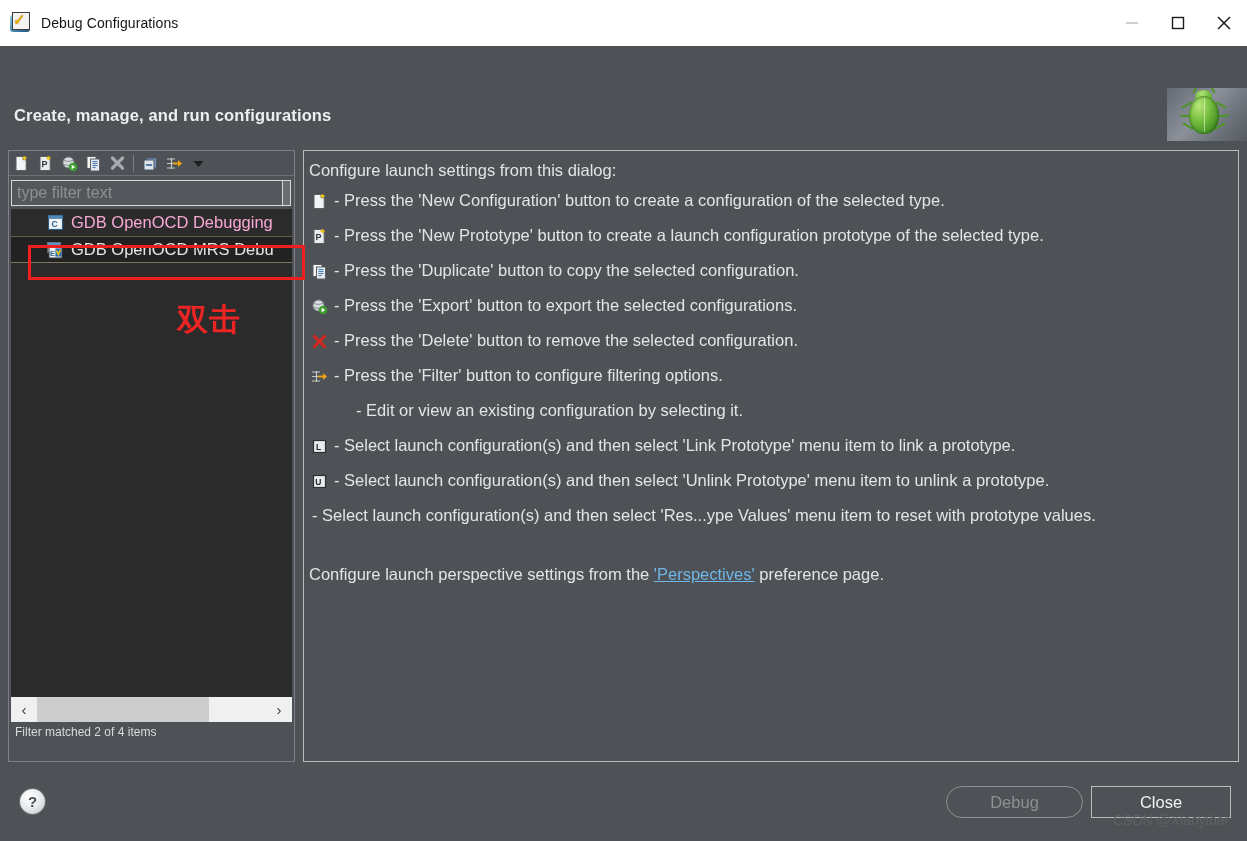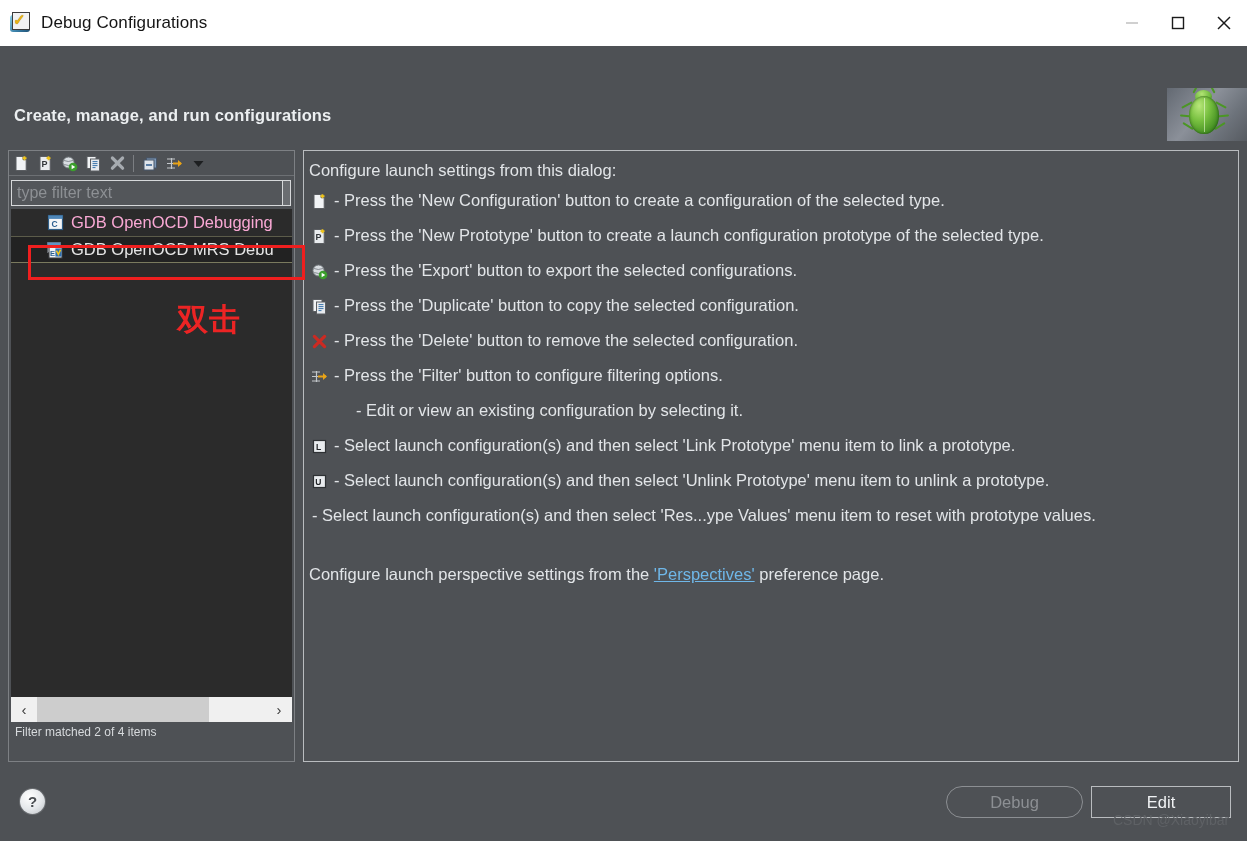--- a/index.html
+++ b/index.html
@@ -32,21 +32,21 @@
     position:absolute;left:2px;top:0px;width:16px;height:16px;
     background:#f2f2f2;border:1px solid #3b3b3b;
   }
   .title-icon .chkmark{
     position:absolute;left:3px;top:0px;
     font-size:15px;line-height:15px;color:#e8b317;
     font-weight:bold;
     text-shadow:0 0 1px #8a6a00;
   }
   .title-text{
-    font-size:17px;color:#151515;letter-spacing:.1px;
+    font-size:14px;color:#151515;letter-spacing:.1px;
     white-space:nowrap;
   }
   .win-controls{
     position:absolute;right:0;top:0;height:46px;display:flex;
   }
   .win-btn{
     width:46px;height:46px;display:flex;align-items:center;justify-content:center;
     cursor:default;
   }
   .win-btn svg{display:block;}
@@ -433,44 +433,44 @@
             <text x="4.5" y="12" font-family="Liberation Sans, sans-serif" font-size="9" font-weight="bold" fill="#34383c">P</text>
             <path d="M11.5 1.2 v4 M9.5 3.2 h4" stroke="#f0c419" stroke-width="1.7"></path>
           </svg>
         </span>
         <span class="info-txt">- Press the 'New Prototype' button to create a launch configuration prototype of the selected type.</span>
       </div>
 
       <div class="info-row">
         <span class="info-ico">
           <svg width="17" height="17" viewBox="0 0 17 17">
+            <rect x="2" y="1.5" width="9" height="12" fill="#f2f4f6" stroke="#5b5e62" stroke-width="1"></rect>
+            <rect x="5.5" y="4" width="9" height="12" fill="#e7eaee" stroke="#5b5e62" stroke-width="1"></rect>
+            <path d="M7.5 6.6 h5 M7.5 8.6 h5 M7.5 10.6 h5 M7.5 12.6 h3" stroke="#2f6ea8" stroke-width="0.95"></path>
+          </svg>
+        </span>
+        <span class="info-txt">- Press the 'Duplicate' button to copy the selected configuration.</span>
+      </div>
+
+      <div class="info-row">
+        <span class="info-ico">
+          <svg width="17" height="17" viewBox="0 0 17 17">
             <circle cx="7.5" cy="7.5" r="5.6" fill="#d8dde1" stroke="#6d7276" stroke-width="1"></circle>
             <path d="M3 5.5 q4 2 9 0" stroke="#7f858a" stroke-width="0.9" fill="none"></path>
             <path d="M3.2 9.5 q4.5 2 8.6 0" stroke="#7f858a" stroke-width="0.9" fill="none"></path>
             <circle cx="12" cy="12" r="4.3" fill="#3b9e2c"></circle>
             <path d="M10.6 9.8 L14.2 12 L10.6 14.2 Z" fill="#ffffff"></path>
           </svg>
         </span>
         <span class="info-txt">- Press the 'Export' button to export the selected configurations.</span>
       </div>
 
       <div class="info-row">
         <span class="info-ico">
           <svg width="17" height="17" viewBox="0 0 17 17">
-            <rect x="2" y="1.5" width="9" height="12" fill="#f2f4f6" stroke="#5b5e62" stroke-width="1"></rect>
-            <rect x="5.5" y="4" width="9" height="12" fill="#e7eaee" stroke="#5b5e62" stroke-width="1"></rect>
-            <path d="M7.5 6.6 h5 M7.5 8.6 h5 M7.5 10.6 h5 M7.5 12.6 h3" stroke="#2f6ea8" stroke-width="0.95"></path>
-          </svg>
-        </span>
-        <span class="info-txt">- Press the 'Duplicate' button to copy the selected configuration.</span>
-      </div>
-
-      <div class="info-row">
-        <span class="info-ico">
-          <svg width="17" height="17" viewBox="0 0 17 17">
             <path d="M3.4 3.4 L13.6 13.6 M13.6 3.4 L3.4 13.6" stroke="#cc2a22" stroke-width="3.2" stroke-linecap="round"></path>
           </svg>
         </span>
         <span class="info-txt">- Press the 'Delete' button to remove the selected configuration.</span>
       </div>
 
       <div class="info-row">
         <span class="info-ico">
           <svg width="19" height="17" viewBox="0 0 19 17">
             <path d="M2 4 h8 M2 8.5 h6 M2 13 h8" stroke="#c3c7cb" stroke-width="1.2"></path>
@@ -513,19 +513,19 @@
       </div>
 
       <div class="info-foot">
         <span>Configure launch perspective settings from the </span><span class="plink">'Perspectives'</span><span> preference page.</span>
       </div>
     </div>
   </div>
 
   <div class="help-btn">?</div>
   <div class="btn btn-debug">Debug</div>
-  <div class="btn btn-close">Edit</div>
+  <div class="btn btn-close">Close</div>
 </div>
 
 <div class="anno-box"></div>
 <div class="anno-text">双击</div>
 
 <div class="watermark">CSDN @Xiaoyibar</div>
 
 </body></html>

